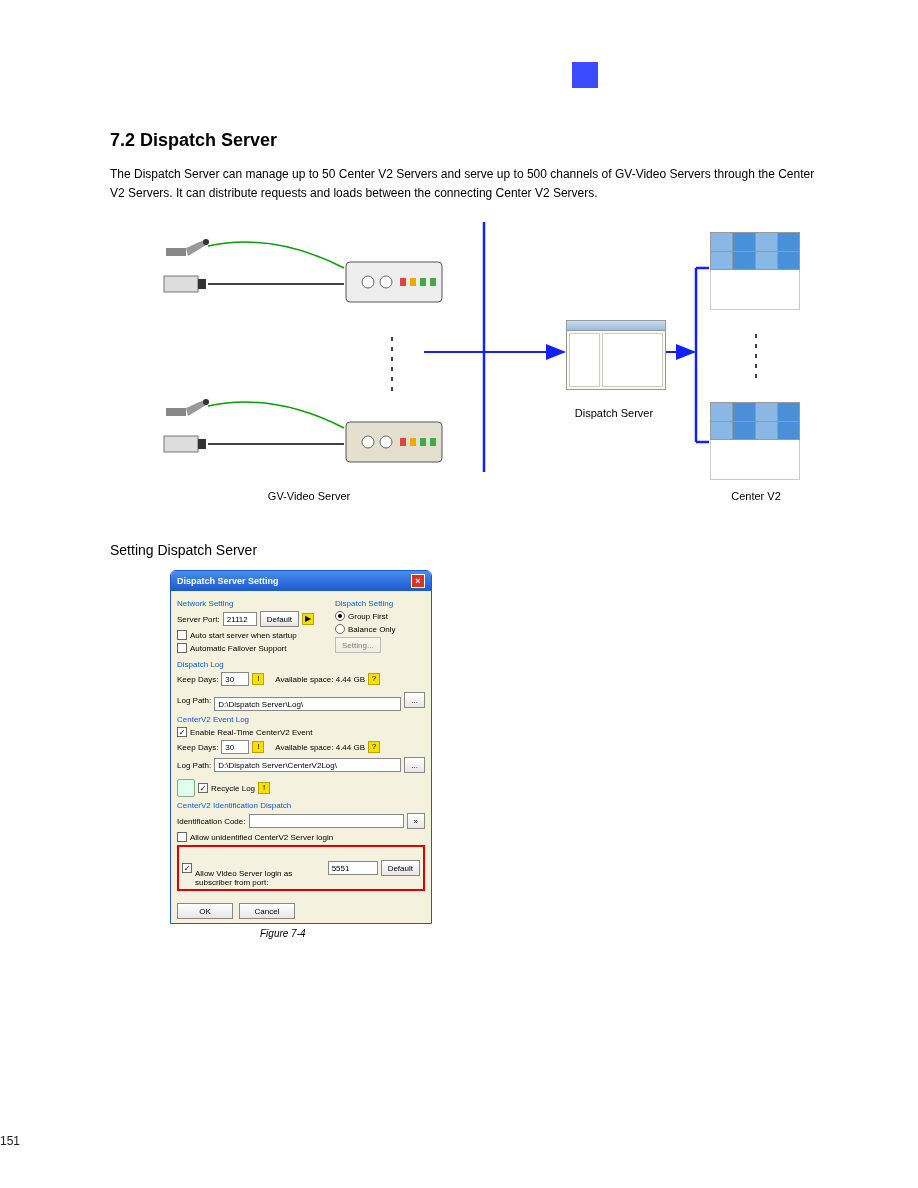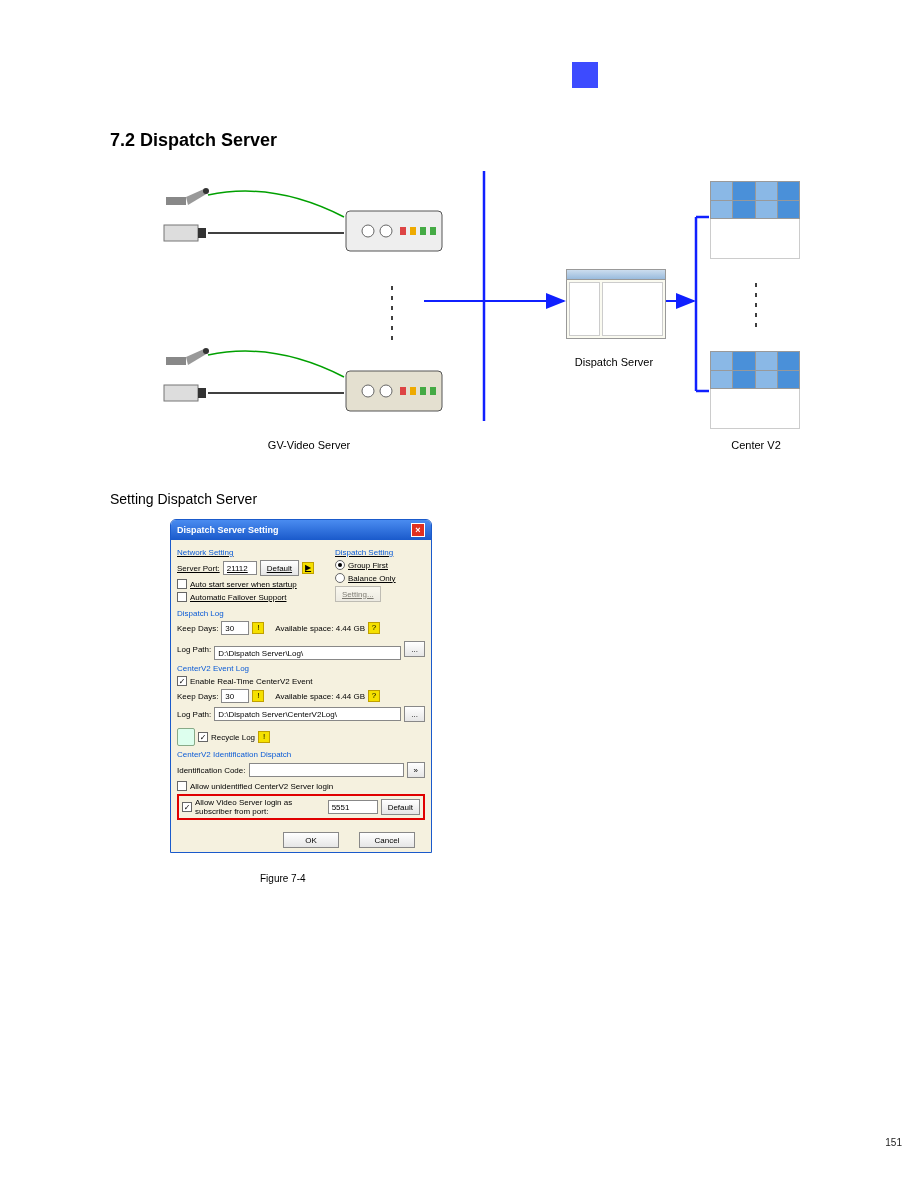--- a/index.html
+++ b/index.html
@@ -108,34 +108,35 @@
   .section-title { color:#0b5bd6; font-size:8px; margin:4px 0 2px; }
   .row { display:flex; align-items:center; gap:3px; margin:3px 0; }
   .lbl { font-size:8px; }
   .inp { border:1px solid #888; background:#fff; height:14px; font-size:8px; padding:0 3px;}
   .btn { border:1px solid #888; background:linear-gradient(#fff,#e6e6e6); height:16px; font-size:8px; padding:0 6px;}
   .chk { width:10px; height:10px; border:1px solid #666; background:#fff; display:inline-flex; align-items:center; justify-content:center; font-size:8px; color:#000;}
   .hint { width:12px; height:12px; background:#f5e000; border:1px solid #c0a000; font-size:8px; text-align:center; line-height:10px;}
   .rad { width:10px; height:10px; border:1px solid #666; border-radius:50%; background:#fff; display:inline-block;}
   .rad.on::after{content:"";display:block;width:4px;height:4px;background:#000;border-radius:50%;margin:2px;}
   .redbox { border:2px solid #e00000; padding:2px 3px; margin-top:3px;}
-  .dlg-footer { display:flex; justify-content:flex-end; gap:20px; padding:4px 16px; background:#f5f1df;}
-  .fig-caption { font-size:10px; margin:20px 0 0 150px; color:#000;}
-  .pagenum { position:absolute; bottom:40px; left:0; right:16px; text-align:right; font-size:10px;}
+  .dlg-footer { display:flex; justify-content:flex-start; gap:6px; padding:4px 6px; background:#f5f1df;}
+  .fig-caption { font-size:10px; font-style:italic; margin:4px 0 0 150px; color:#000;}
+  .pagenum { position:absolute; bottom:40px; left:0; right:16px; text-align:left; font-size:12px;}
 </style>
 </head>
 <body>
 
 <div class="page">
   <div class="header-badge"></div>
   <div class="header-text">
     <span>7</span>&nbsp;&nbsp;
   </div>
 
   <h1 class="heading">7.2  Dispatch Server</h1>
+  <p class="body">The Dispatch Server can manage up to 50 Center V2 Servers and serve up to 500 channels of GV-Video Servers through the Center V2 Servers. It can distribute requests and loads between the connecting Center V2 Servers.</p>
 
   <div class="diagram">
     <svg width="660" height="290" style="position:absolute;left:0;top:0;">
       <defs>
         <marker id="ah-blue" markerWidth="10" markerHeight="8" refX="9" refY="4" orient="auto">
           <path d="M0,0 L10,4 L0,8 Z" fill="#1020ff"></path>
         </marker>
       </defs>
 
       <path class="line-green" d="M74 24 Q140 10 210 46"></path>
@@ -263,21 +264,21 @@
   </div>
 
   <div class="subheading">Setting Dispatch Server</div>
 
   <div class="dialog">
     <div class="dlg-title">
       <span>Dispatch Server Setting</span>
       <span class="dlg-x">×</span>
     </div>
     <div class="dlg-body">
-      <div style="display:flex;gap:10px;text-decoration:underline;">
+      <div style="display:flex;gap:10px;">
         <div style="flex:1;">
           <div class="section-title">Network Setting</div>
           <div class="row">
             <span class="lbl">Server Port:</span>
             <input class="inp" style="width: 34px;" value="21112">
             <button class="btn">Default</button>
             <span class="hint">▶</span>
           </div>
           <div class="row">
             <span class="chk"></span>
@@ -348,21 +349,21 @@
         <input class="inp" style="flex: 1 1 0%;">
         <button class="btn">»</button>
       </div>
       <div class="row">
         <span class="chk"></span>
         <span class="lbl">Allow unidentified CenterV2 Server login</span>
       </div>
       <div class="redbox">
         <div class="row" style="margin:0;">
           <span class="chk">✓</span>
-          <span class="lbl" style="flex:1;">Allow Video Server login as subscriber from port:</span>
+          <span class="lbl" style="flex:1;margin-top:20px;">Allow Video Server login as subscriber from port:</span>
           <input class="inp" style="width: 50px;" value="5551">
           <button class="btn">Default</button>
         </div>
       </div>
     </div>
     <div class="dlg-footer">
       <button class="btn" style="width:56px;">OK</button>
       <button class="btn" style="width:56px;">Cancel</button>
     </div>
   </div>

